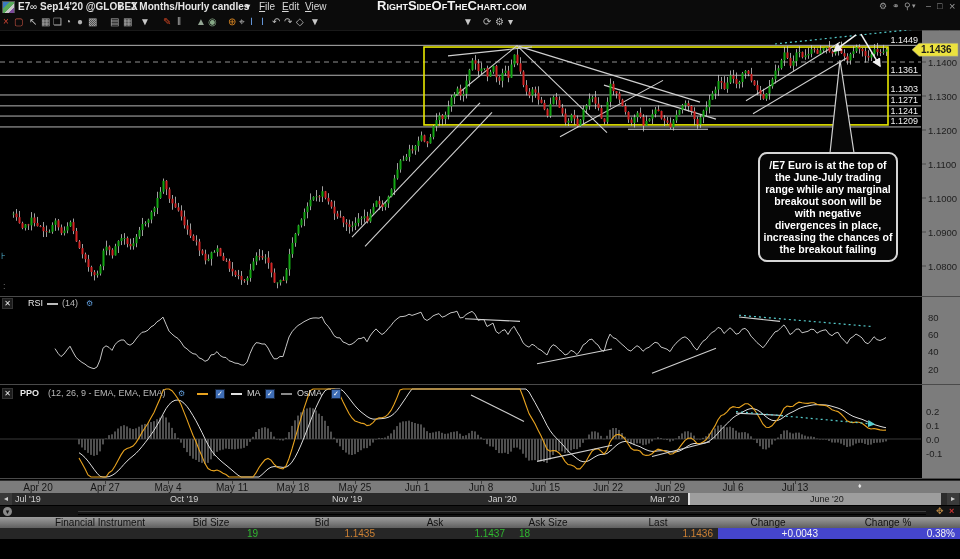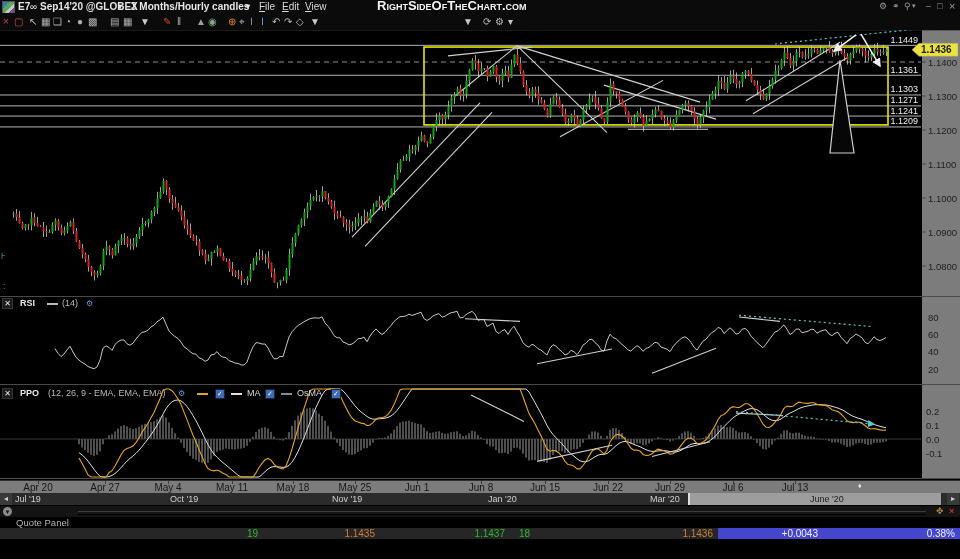--- a/index.html
+++ b/index.html
@@ -1059,41 +1059,44 @@
       <span class="tb-ic" style="left: 483px; color: rgb(184, 184, 184);">⟳</span>
       <span class="tb-ic" style="left: 495px; color: rgb(184, 184, 184);">⚙</span>
       <span class="tb-ic" style="left: 508px; color: rgb(200, 200, 200);">▾</span>
     </div>
 
   <span class="ls-ic" style="left:1px;top:251px;color:#55b8d8;">⊦</span>
   <span class="ls-ic" style="left:3px;top:281px;color:#777;">:</span>
 
   <div class="panel-hdr" style="top:297px;width:300px;">
     <span class="ph-x" style="top:1px;">✕</span>
-    <span class="ph-t" style="left:20px;font-weight:bold;color:#e8e8e8;">RSI</span>
+    <span class="ph-t" style="left:28px;font-weight:normal;color:#e8e8e8;">RSI</span>
     <span class="ph-t" style="left:44px;"><span class="samp"></span></span>
     <span class="ph-t" style="left:62px;color:#b8b8b8;">(14)</span>
     <span class="ph-t wrench" style="left:86px;">⚙</span>
   </div>
 
   <div class="panel-hdr" style="top:387px;width:420px;">
     <span class="ph-x" style="top:1px;">✕</span>
     <span class="ph-t" style="left:20px;font-weight:bold;color:#e8e8e8;">PPO</span>
     <span class="ph-t" style="left:48px;color:#b8b8b8;">(12, 26, 9 - EMA, EMA, EMA)</span>
     <span class="ph-t wrench" style="left:178px;">⚙</span>
     <span class="ph-t" style="left:194px;"><span class="samp" style="border-color:#e8a31f;"></span></span>
     <span class="ph-t chk" style="left:214px;top:2px;">✓</span>
     <span class="ph-t" style="left:228px;"><span class="samp" style="border-color:#e0e0e0;"></span></span>
     <span class="ph-t" style="left:247px;color:#d8d8d8;">MA</span>
     <span class="ph-t chk" style="left:264px;top:2px;">✓</span>
     <span class="ph-t" style="left:278px;"><span class="samp" style="border-color:#8a8a8a;"></span></span>
     <span class="ph-t" style="left:297px;color:#d8d8d8;">OsMA</span>
     <span class="ph-t chk" style="left:330px;top:2px;">✓</span>
   </div>
 
+  <div id="callout">
+    <span>/E7 Euro is at the top of the June-July trading range while any marginal breakout soon will be with negative divergences in place, increasing the chances of the breakout failing</span>
+  </div>
 
   <div id="date-strip">
       <span class="dtick" style="position: absolute; left: 38px;"></span>
       <span class="dl" style="left: 38px;">Apr 20</span>
       <span class="dtick" style="position: absolute; left: 105px;"></span>
       <span class="dl" style="left: 105px;">Apr 27</span>
       <span class="dtick" style="position: absolute; left: 168px;"></span>
       <span class="dl" style="left: 168px;">May 4</span>
       <span class="dtick" style="position: absolute; left: 232px;"></span>
       <span class="dl" style="left: 232px;">May 11</span>
@@ -1130,20 +1133,30 @@
       <span class="era on-thumb" style="left: 810px; z-index: 2;">June '20</span>
     </div>
 
   <div id="qp-title">
     <span id="qp-collapse">▾</span>
     <span class="cap">Quote Panel</span>
     <span class="ridge" style="left:78px;width:848px;"></span>
     <span style="position:absolute;left:936px;top:0;color:#bb8844;font-size:9px;line-height:11px;">✥</span>
     <span style="position:absolute;left:949px;top:0;color:#cc3333;font-size:9px;line-height:11px;font-weight:bold;">×</span>
   </div>
+  <div id="qp-head">
+      <span class="qh" style="left: 100px;">Financial Instrument</span>
+      <span class="qh" style="left: 211px;">Bid Size</span>
+      <span class="qh" style="left: 322px;">Bid</span>
+      <span class="qh" style="left: 435px;">Ask</span>
+      <span class="qh" style="left: 548px;">Ask Size</span>
+      <span class="qh" style="left: 658px;">Last</span>
+      <span class="qh" style="left: 768px;">Change</span>
+      <span class="qh" style="left: 888px;">Change %</span>
+    </div>
   <div id="qp-row">
     <div id="qp-change-bg" style="background: rgb(69, 69, 205);"></div>
   <span class="qv" style="left: 258px; color: rgb(47, 184, 47);">19</span>
       <span class="qv" style="left: 375px; color: rgb(204, 128, 51);">1.1435</span>
       <span class="qv" style="left: 505px; color: rgb(47, 184, 47);">1.1437</span>
       <span class="qv" style="left: 530px; color: rgb(47, 184, 47);">18</span>
       <span class="qv" style="left: 713px; color: rgb(204, 128, 51);">1.1436</span>
       <span class="qv" style="left: 818px; color: rgb(242, 242, 242);">+0.0043</span>
       <span class="qv" style="left: 955px; color: rgb(242, 242, 242);">0.38%</span>
     </div>

